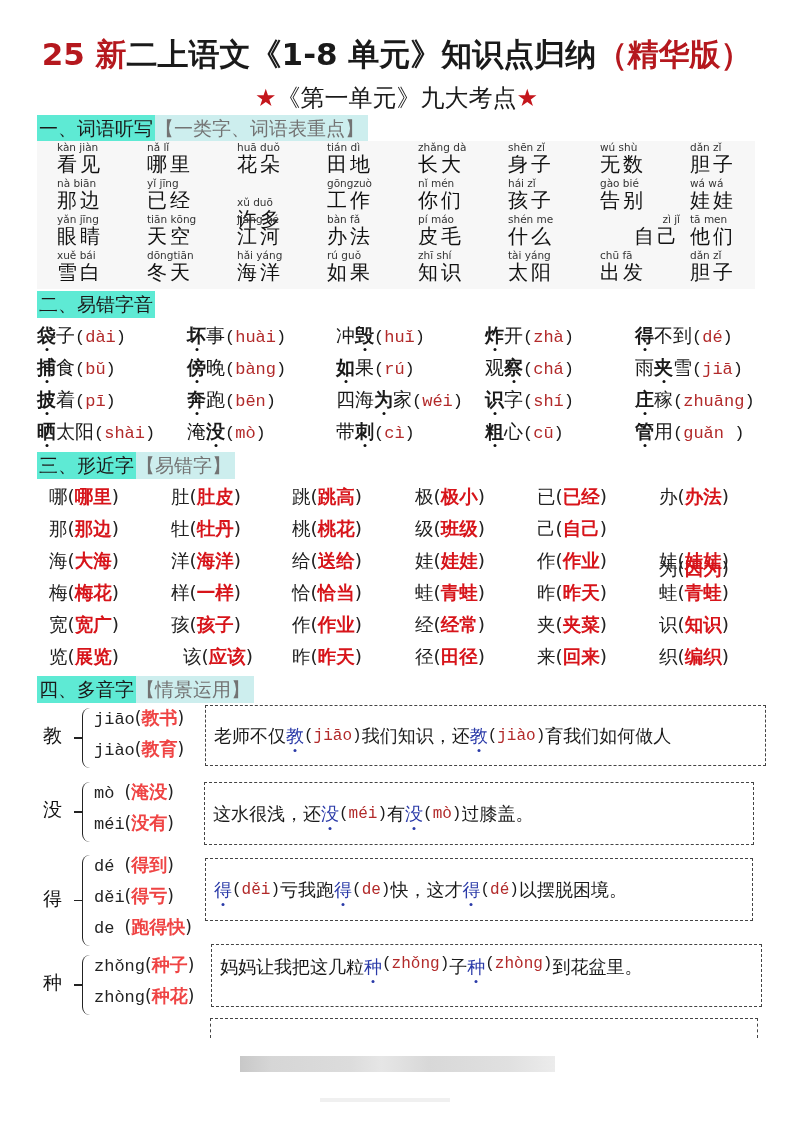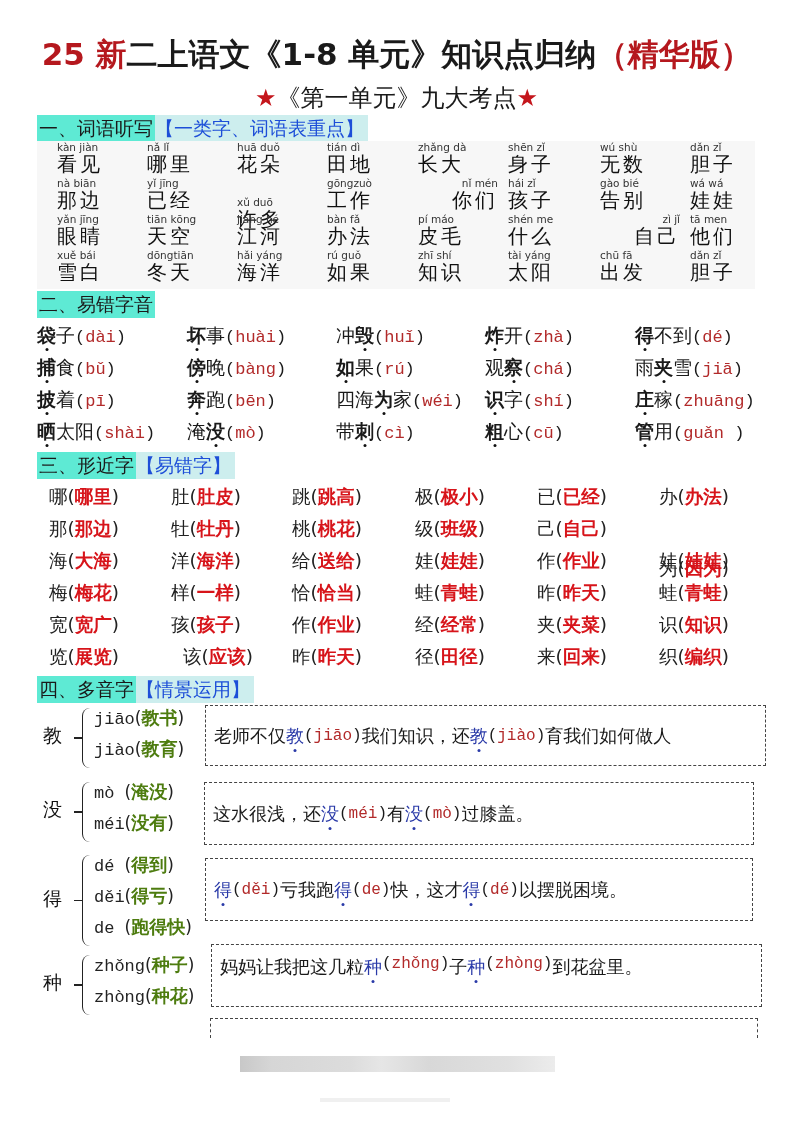--- a/index.html
+++ b/index.html
@@ -4,21 +4,21 @@
 <style>
   * { margin:0; padding:0; box-sizing:border-box; }
   body { width:793px; height:1122px; background:#fff; font-family:"DejaVu Sans", sans-serif; position:relative; overflow:hidden; color:#1a1a1a; }
   .title { position:absolute; top:34px; left:0; width:793px; text-align:center; font-size:31px; font-weight:bold; letter-spacing:0px; white-space:nowrap; }
   .title .red { color:#b5181e; }
   .title .black { color:#1a1a1a; }
   .subtitle { position:absolute; top:82px; left:0; width:793px; text-align:center; font-size:24px; color:#1a1a1a; white-space:nowrap; }
   .subtitle .star { color:#c4161c; }
   .sec-head { position:absolute; left:37px; height:27px; display:flex; font-size:19px; line-height:27px; }
   .sec-head .pink { background:#5eead4; padding:0 2px 0 2px; color:#1a1a1a; }
-  .sec-head .cyan { background:#cdeeee; padding:0 4px 0 0; color:#1d4ed8; }
+  .sec-head .cyan { background:#cdeeee; padding:0 4px 0 0; color:#737373; }
   .vocab-panel { position:absolute; left:37px; top:141px; width:718px; height:148px; background:#f7f7f7; }
   .vocab-grid { position:absolute; left:0; top:0; width:718px; }
   .vocab-row { position:relative; height:36px; }
   .vocab-cell { position:absolute; width:80px; text-align:left; }
   .vocab-py { font-size:10.5px; color:#333; height:12px; line-height:12px; white-space:nowrap; letter-spacing:0px; }
   .vocab-hz { font-family:"DejaVu Serif", serif; font-size:20px; line-height:23px; color:#111; letter-spacing:3px; white-space:nowrap; }
   .pron-row { position:absolute; left:37px; height:32px; font-family:"DejaVu Serif", serif; font-size:19px; white-space:nowrap; }
   .pron-cell { position:absolute; top:0; white-space:nowrap; }
   .pron-cell .hz { color:#1a1a1a; }
   .pron-cell .key { font-weight:bold; position:relative; }
@@ -27,21 +27,21 @@
   .pron-cell .par { color:#1a1a1a; font-family:"Liberation Mono", monospace; font-size:17px; }
   .sim-row { position:absolute; left:37px; height:32px; font-family:"DejaVu Sans", sans-serif; font-size:18.5px; white-space:nowrap; }
   .sim-cell { position:absolute; top:0; white-space:nowrap; }
   .sim-cell .ch { color:#222; }
   .sim-cell .ex { color:#d7141a; font-weight:bold; }
   .poly-char { position:absolute; font-family:"DejaVu Serif", serif; font-size:19px; color:#111; }
   .brace { position:absolute; border-left:1.5px solid #222; border-radius:10px 0 0 10px; }
   .brace-tip { position:absolute; width:8px; height:1.5px; background:#222; }
   .poly-opt { position:absolute; white-space:nowrap; font-size:17px; }
   .poly-opt .rd { font-family:"Liberation Mono", monospace; color:#222; }
-  .poly-opt .word { color:#4d7c0f; font-weight:bold; font-family:"DejaVu Sans", sans-serif; font-size:18px; }
+  .poly-opt .word { color:#ef4444; font-weight:bold; font-family:"DejaVu Sans", sans-serif; font-size:18px; }
   .poly-opt .p { color:#222; }
   .sentence-box { position:absolute; border:1px dashed #444; background:#fff; font-family:"DejaVu Serif", serif; font-size:18px; color:#1a1a1a; white-space:nowrap; padding-left:8px; display:flex; align-items:center; }
   .sentence-box .blue { color:#2a3aa8; position:relative; }
   .sentence-box .blue::after { content:""; position:absolute; left:50%; bottom:-4px; width:3px; height:3px; border-radius:50%; background:#2a3aa8; transform:translateX(-50%); }
   .sentence-box .pyr { color:#b22a2a; font-family:"Liberation Mono", monospace; font-size:16px; }
   .sentence-box .par { font-family:"Liberation Mono", monospace; font-size:16px; }
   .blur-bar { position:absolute; left:240px; top:1056px; width:315px; height:16px; background:linear-gradient(90deg,#c8c8c8 0%,#d6d6d6 10%,#dcdcdc 35%,#e6e6e6 45%,#d8d8d8 60%,#e0e0e0 85%,#ececec 100%); }
   .blur-bar2 { position:absolute; left:320px; top:1098px; width:130px; height:4px; background:#f0f0f0; }
 </style>
 </head>
@@ -104,21 +104,21 @@
           <div class="vocab-hz">已经</div>
         </div>
         <div class="vocab-cell" style="left: 200px; margin-top: 19px;">
           <div class="vocab-py">xǔ duō</div>
           <div class="vocab-hz">许多</div>
         </div>
         <div class="vocab-cell" style="left: 290px;">
           <div class="vocab-py">gōngzuò</div>
           <div class="vocab-hz">工作</div>
         </div>
-        <div class="vocab-cell" style="left: 381px; text-align: right;">
+        <div class="vocab-cell" style="left: 381px;">
           <div class="vocab-py">nǐ mén</div>
           <div class="vocab-hz">你们</div>
         </div>
         <div class="vocab-cell" style="left: 471px;">
           <div class="vocab-py">hái zǐ</div>
           <div class="vocab-hz">孩子</div>
         </div>
         <div class="vocab-cell" style="left: 563px;">
           <div class="vocab-py">gào bié</div>
           <div class="vocab-hz">告别</div>

